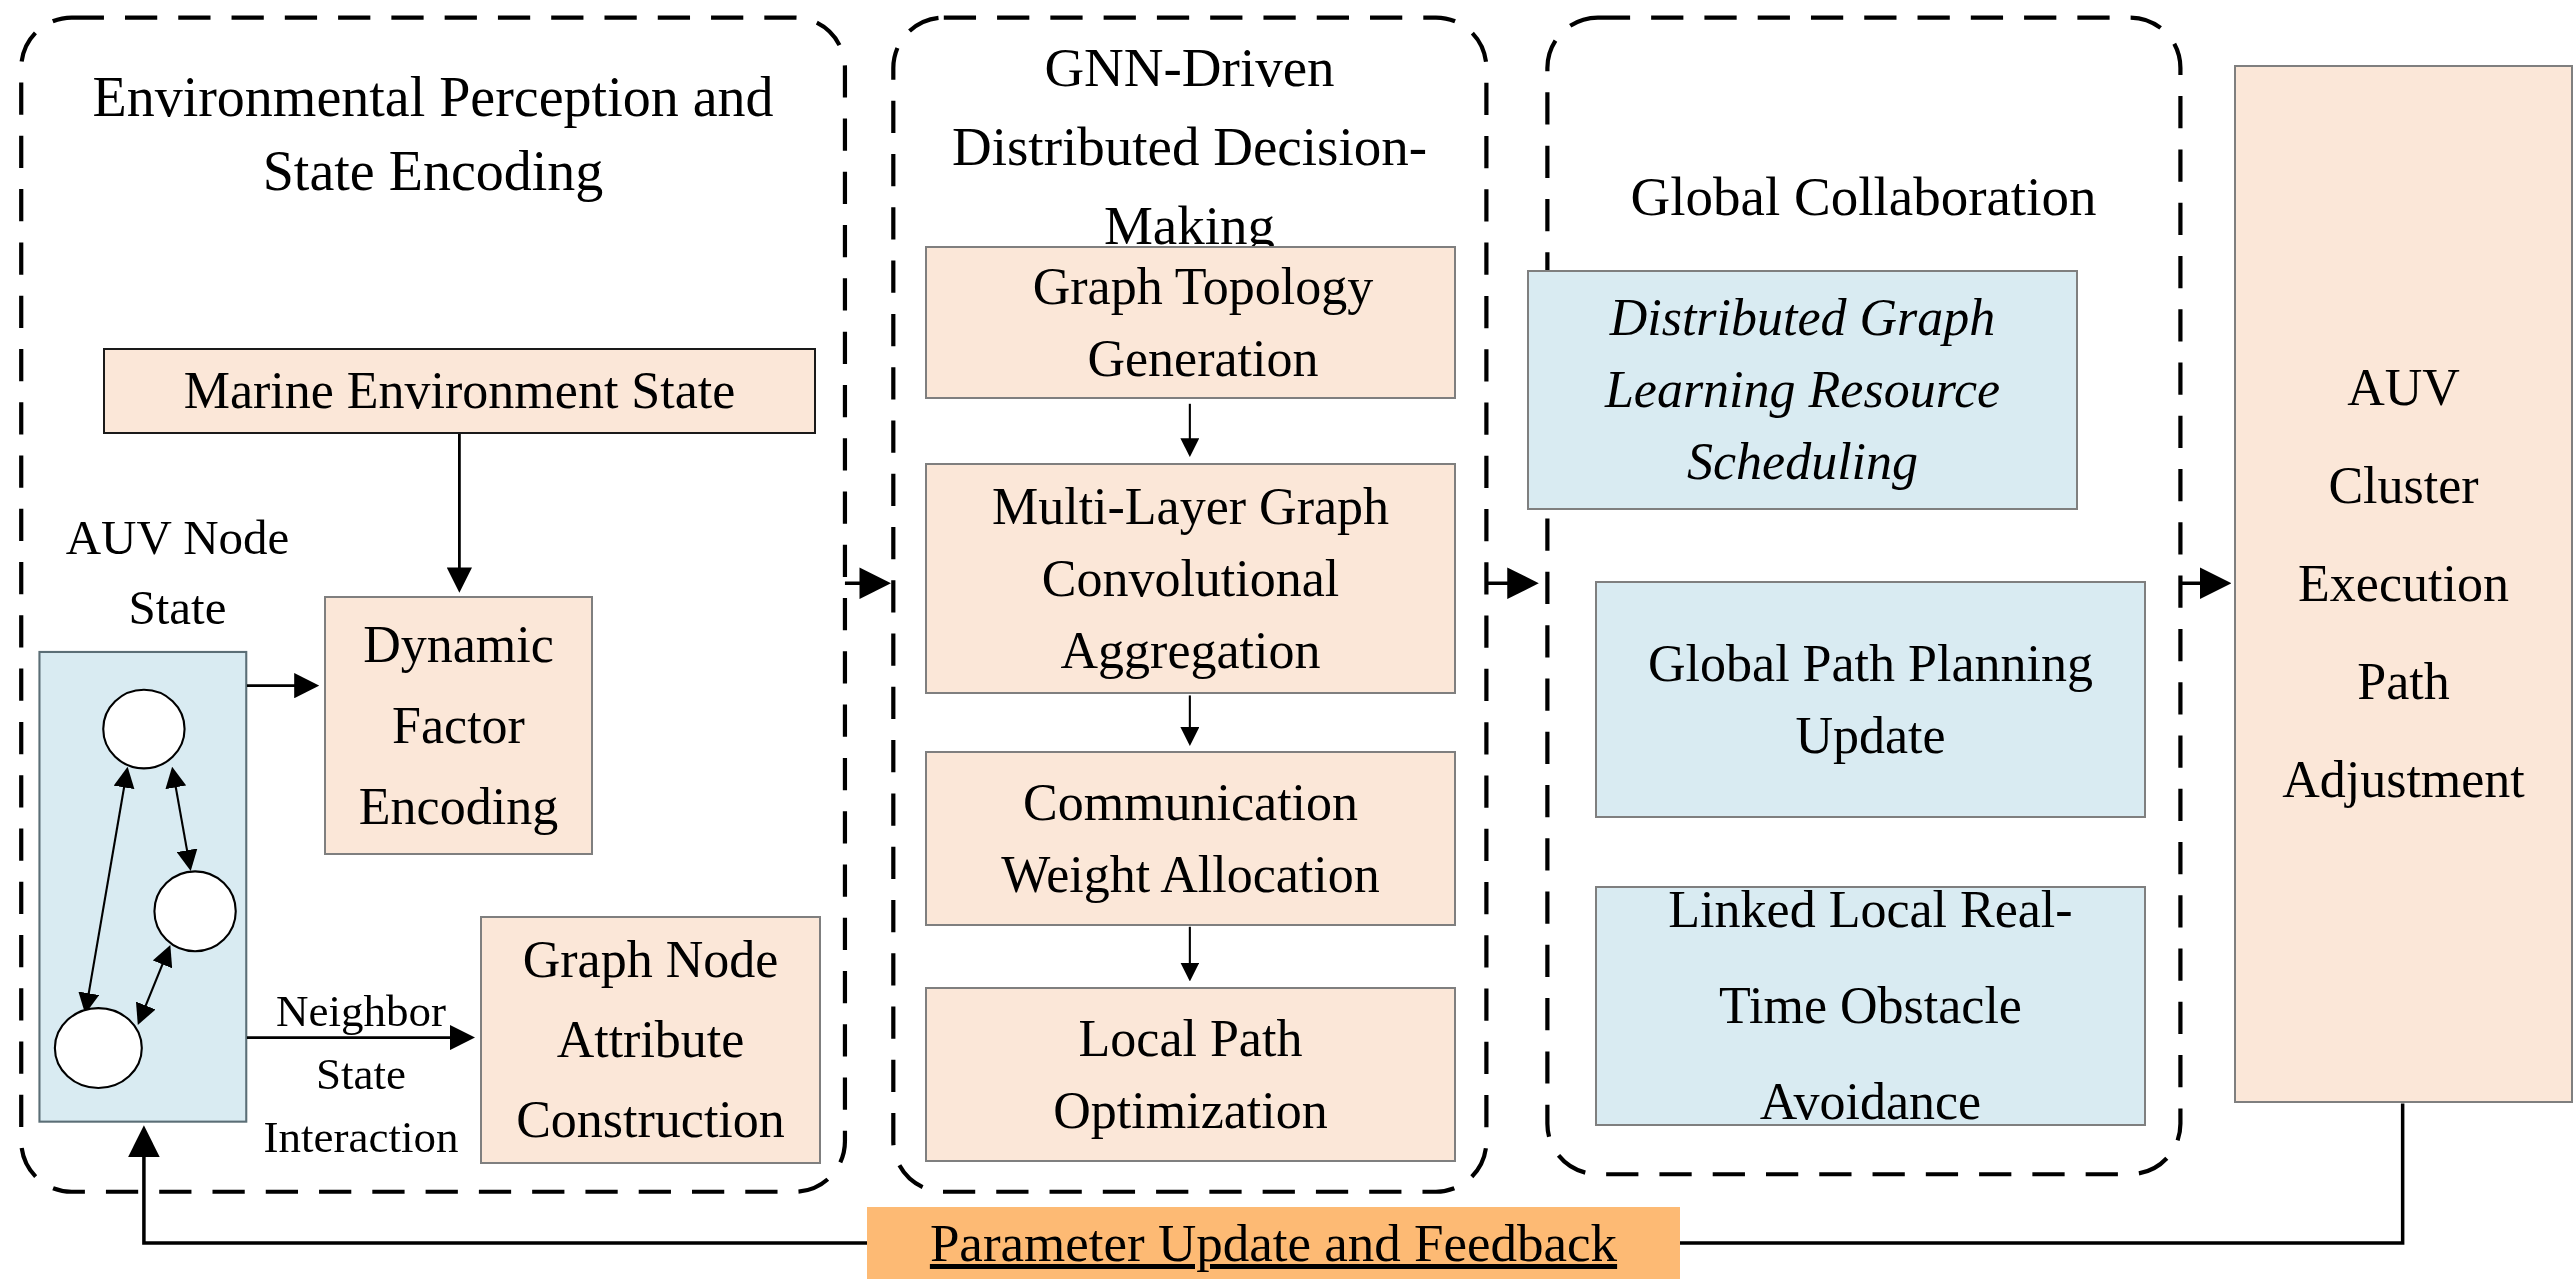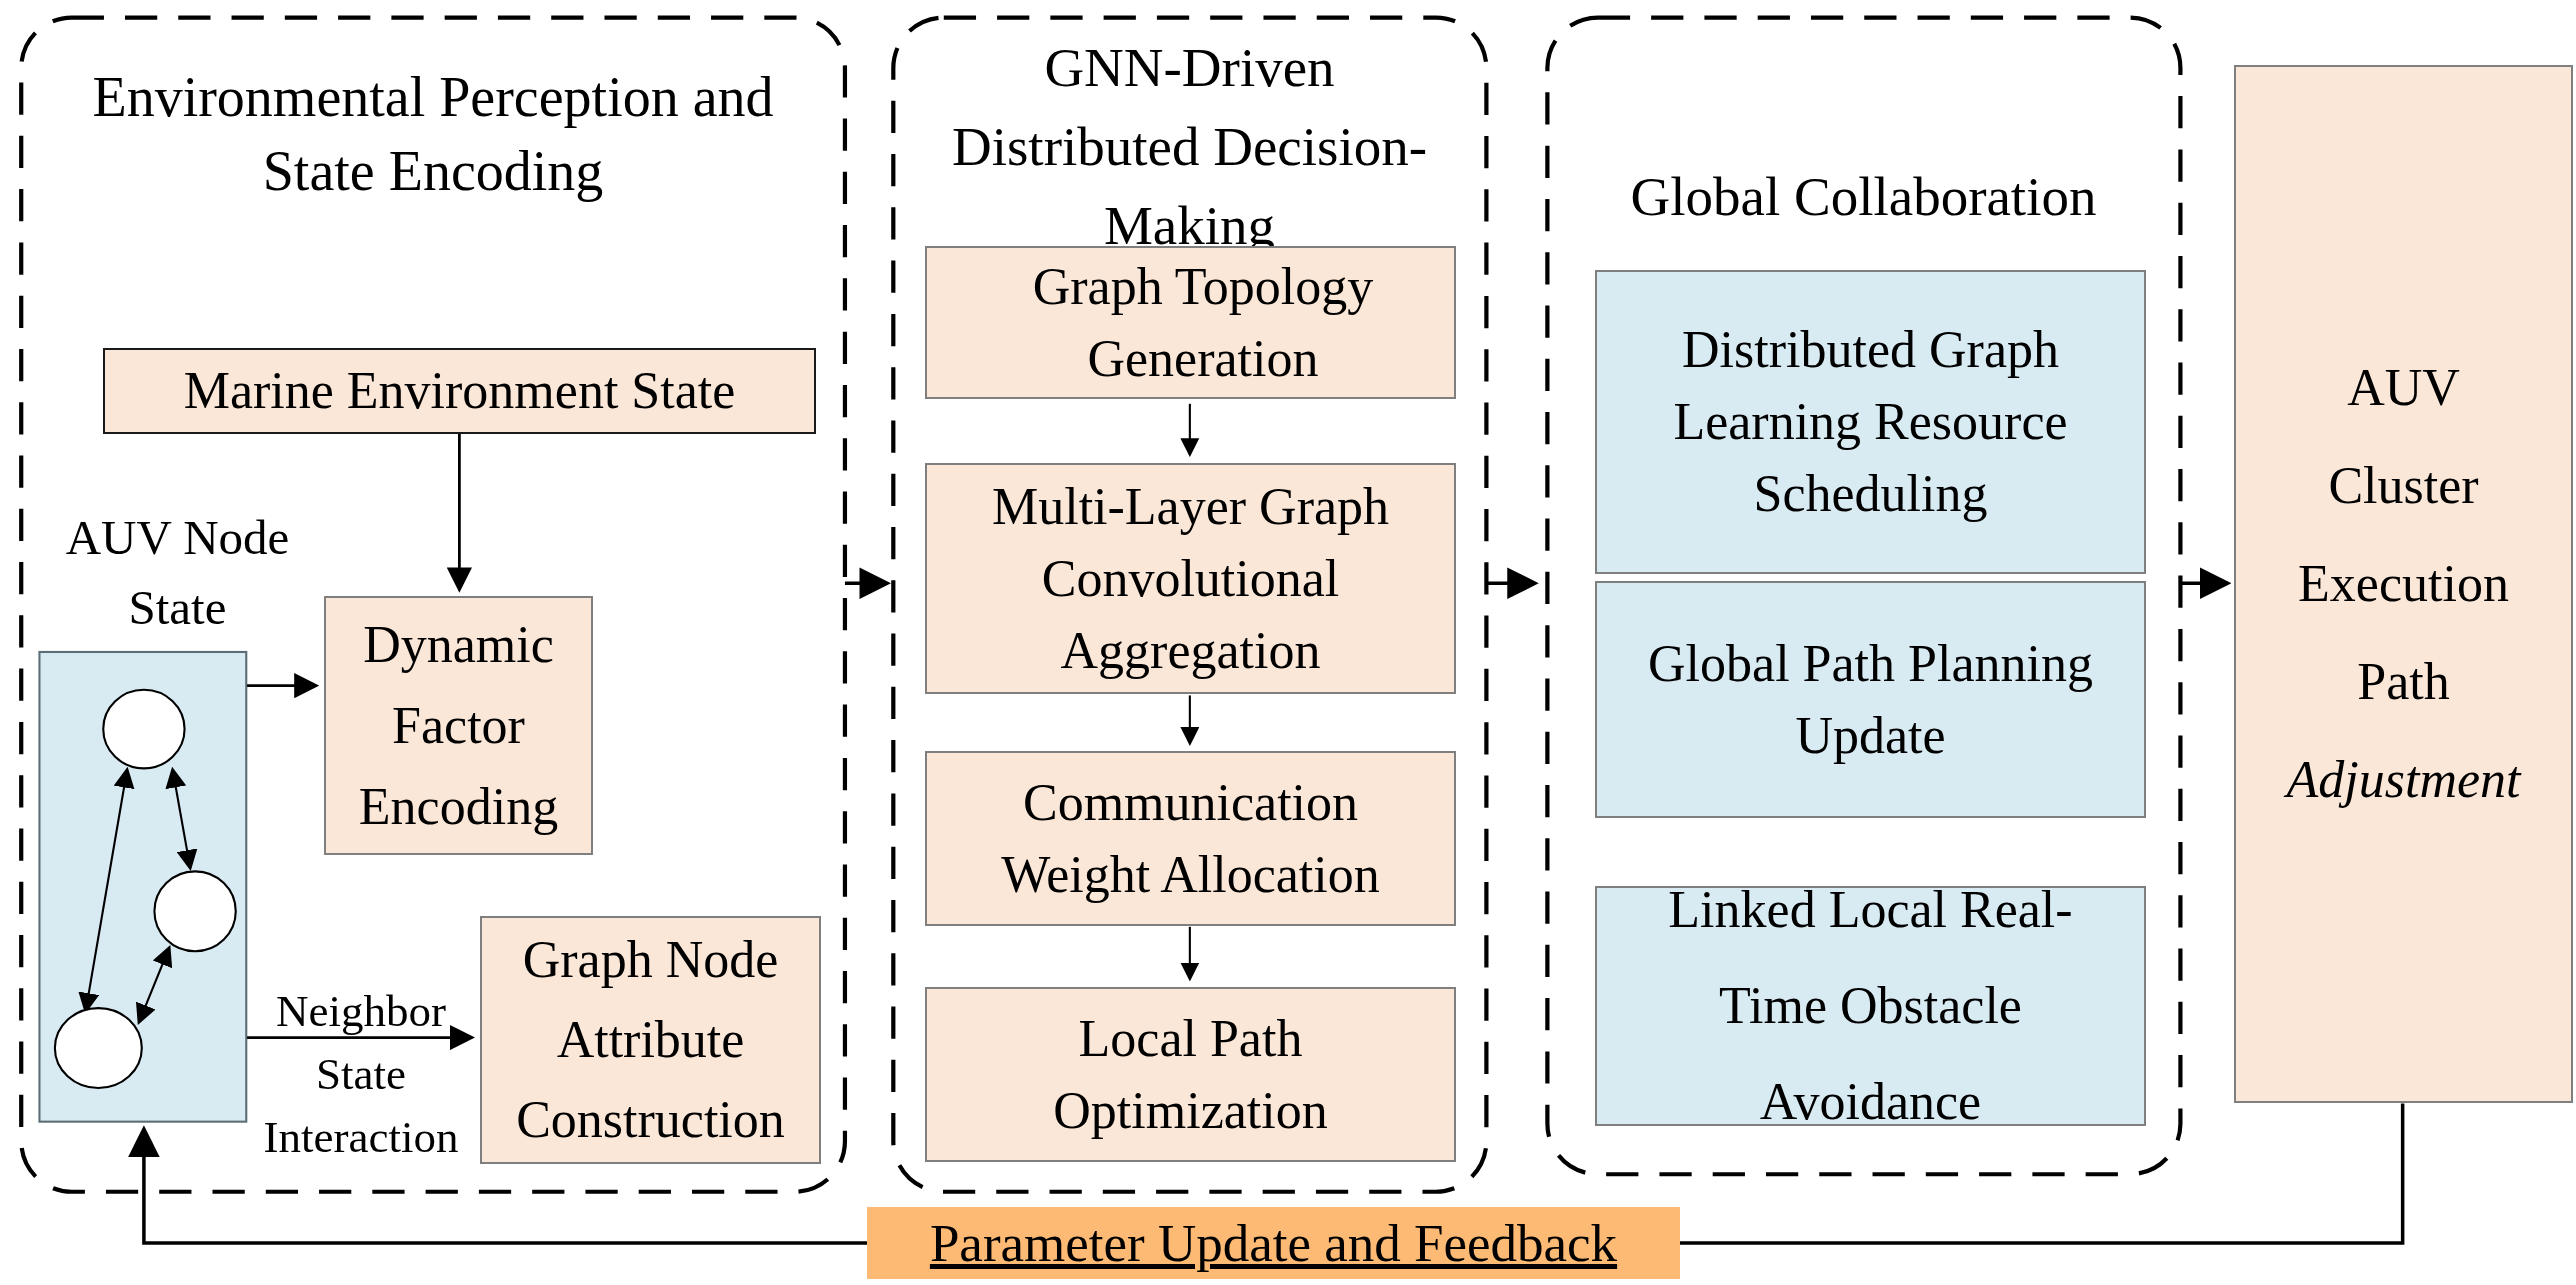--- a/index.html
+++ b/index.html
@@ -140,21 +140,21 @@
 
   <div class="box peach" style="left:925px;top:987px;width:531px;height:175px;">
     <div class="ln box-label">Local Path</div>
     <div class="ln box-label">Optimization</div>
   </div>
 
   <div class="panel-title" style="left:1547px;top:160px;width:633px;">
     <div class="ln">Global Collaboration</div>
   </div>
 
-  <div class="box blue" style="left:1595px;top:270px;width:551px;height:304px;">
+  <div class="box blue" style="left:1527px;top:270px;width:551px;height:240px;font-style:italic;">
     <div class="ln box-label">Distributed Graph</div>
     <div class="ln box-label">Learning Resource</div>
     <div class="ln box-label">Scheduling</div>
   </div>
 
   <div class="box blue" style="left:1595px;top:581px;width:551px;height:237px;">
     <div class="ln box-label">Global Path Planning</div>
     <div class="ln box-label">Update</div>
   </div>
 
@@ -162,20 +162,20 @@
     <div class="ln box-label">Linked Local Real-</div>
     <div class="ln box-label">Time Obstacle</div>
     <div class="ln box-label">Avoidance</div>
   </div>
 
   <div class="box peach" style="left:2234px;top:65px;width:339px;height:1038px;border:2.8px solid #7f7f7f;">
     <div class="ln box-label" style="line-height:98px;">AUV</div>
     <div class="ln box-label" style="line-height:98px;">Cluster</div>
     <div class="ln box-label" style="line-height:98px;">Execution</div>
     <div class="ln box-label" style="line-height:98px;">Path</div>
-    <div class="ln box-label" style="line-height:98px;font-style:italic;">Adjustment</div>
+    <div class="ln box-label" style="line-height:98px;">Adjustment</div>
   </div>
 
   <div class="abs" style="left:867px;top:1207px;width:813px;height:72px;line-height:72px;
        background:#fdba74;text-align:center;font-size:53px;white-space:nowrap;text-decoration:underline;">Parameter Update and Feedback</div>
 
 </div>
 
 
 </body></html>

